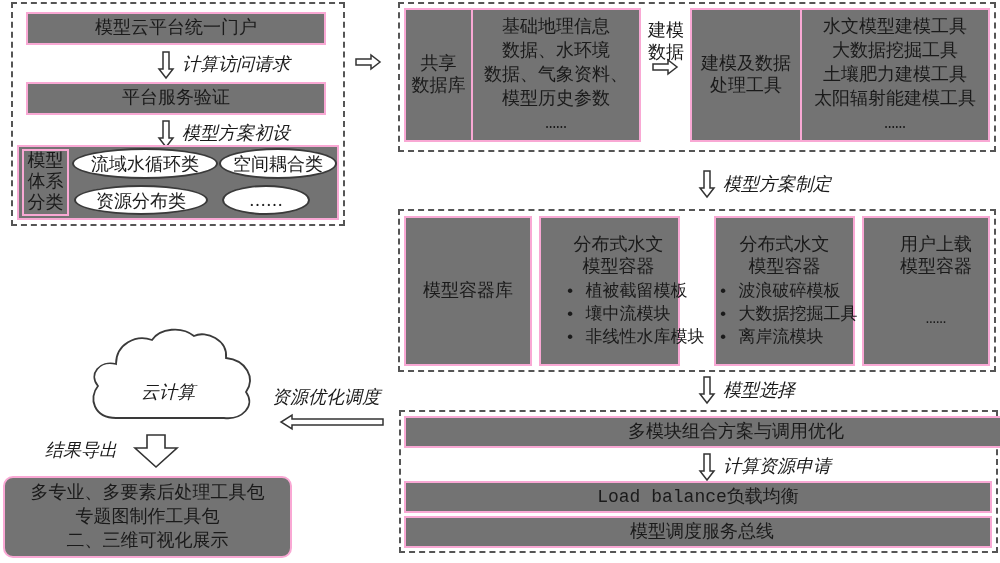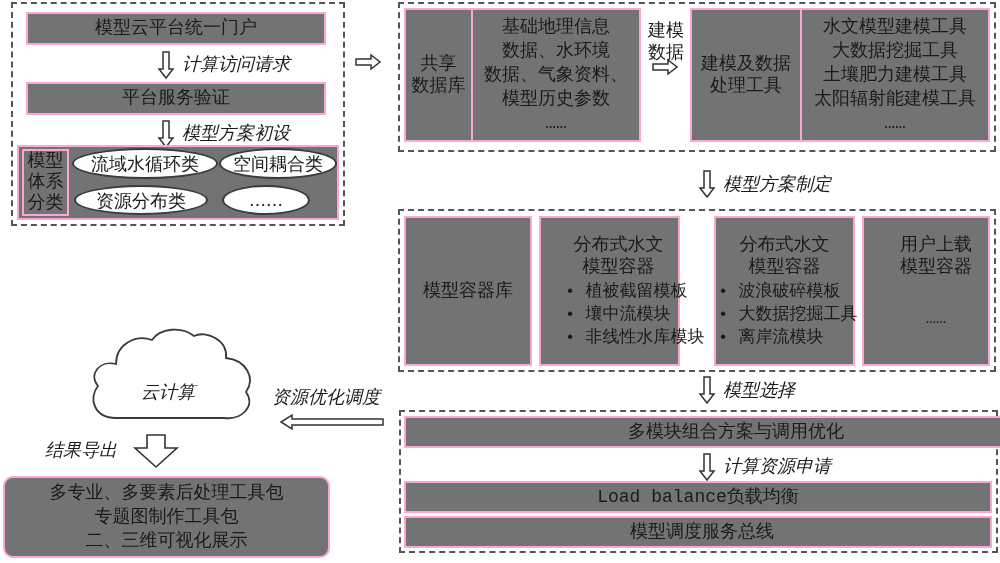--- a/index.html
+++ b/index.html
@@ -173,17 +173,17 @@
 <div class="abs lbl" style="left:272px;top:385px;">资源优化调度</div>
 <svg class="arrow" style="left:280px;top:414px;" width="104" height="16" viewBox="0 0 104 16">
   <path d="M103,5 L12,5 L12,1 L1,8 L12,15 L12,11 L103,11 Z" fill="#fff" stroke="#333" stroke-width="1.5"></path>
 </svg>
 
 <div class="abs lbl" style="left:45px;top:438px;">结果导出</div>
 <svg class="arrow" style="left:133px;top:434px;" width="46" height="34" viewBox="0 0 46 34">
   <path d="M14,1 L32,1 L32,14 L44,14 L23,33 L2,14 L14,14 Z" fill="#fff" stroke="#333" stroke-width="1.6"></path>
 </svg>
 
-<div class="abs solid col t18" style="left:3px;top:476px;width:327px;height:82px;border-radius:10px;line-height:24px;">
+<div class="abs solid col t18" style="left:3px;top:476px;width:289px;height:82px;border-radius:10px;line-height:24px;">
   <span>多专业、多要素后处理工具包</span>
   <span>专题图制作工具包</span>
   <span>二、三维可视化展示</span>
 </div>
 
 </body></html>

